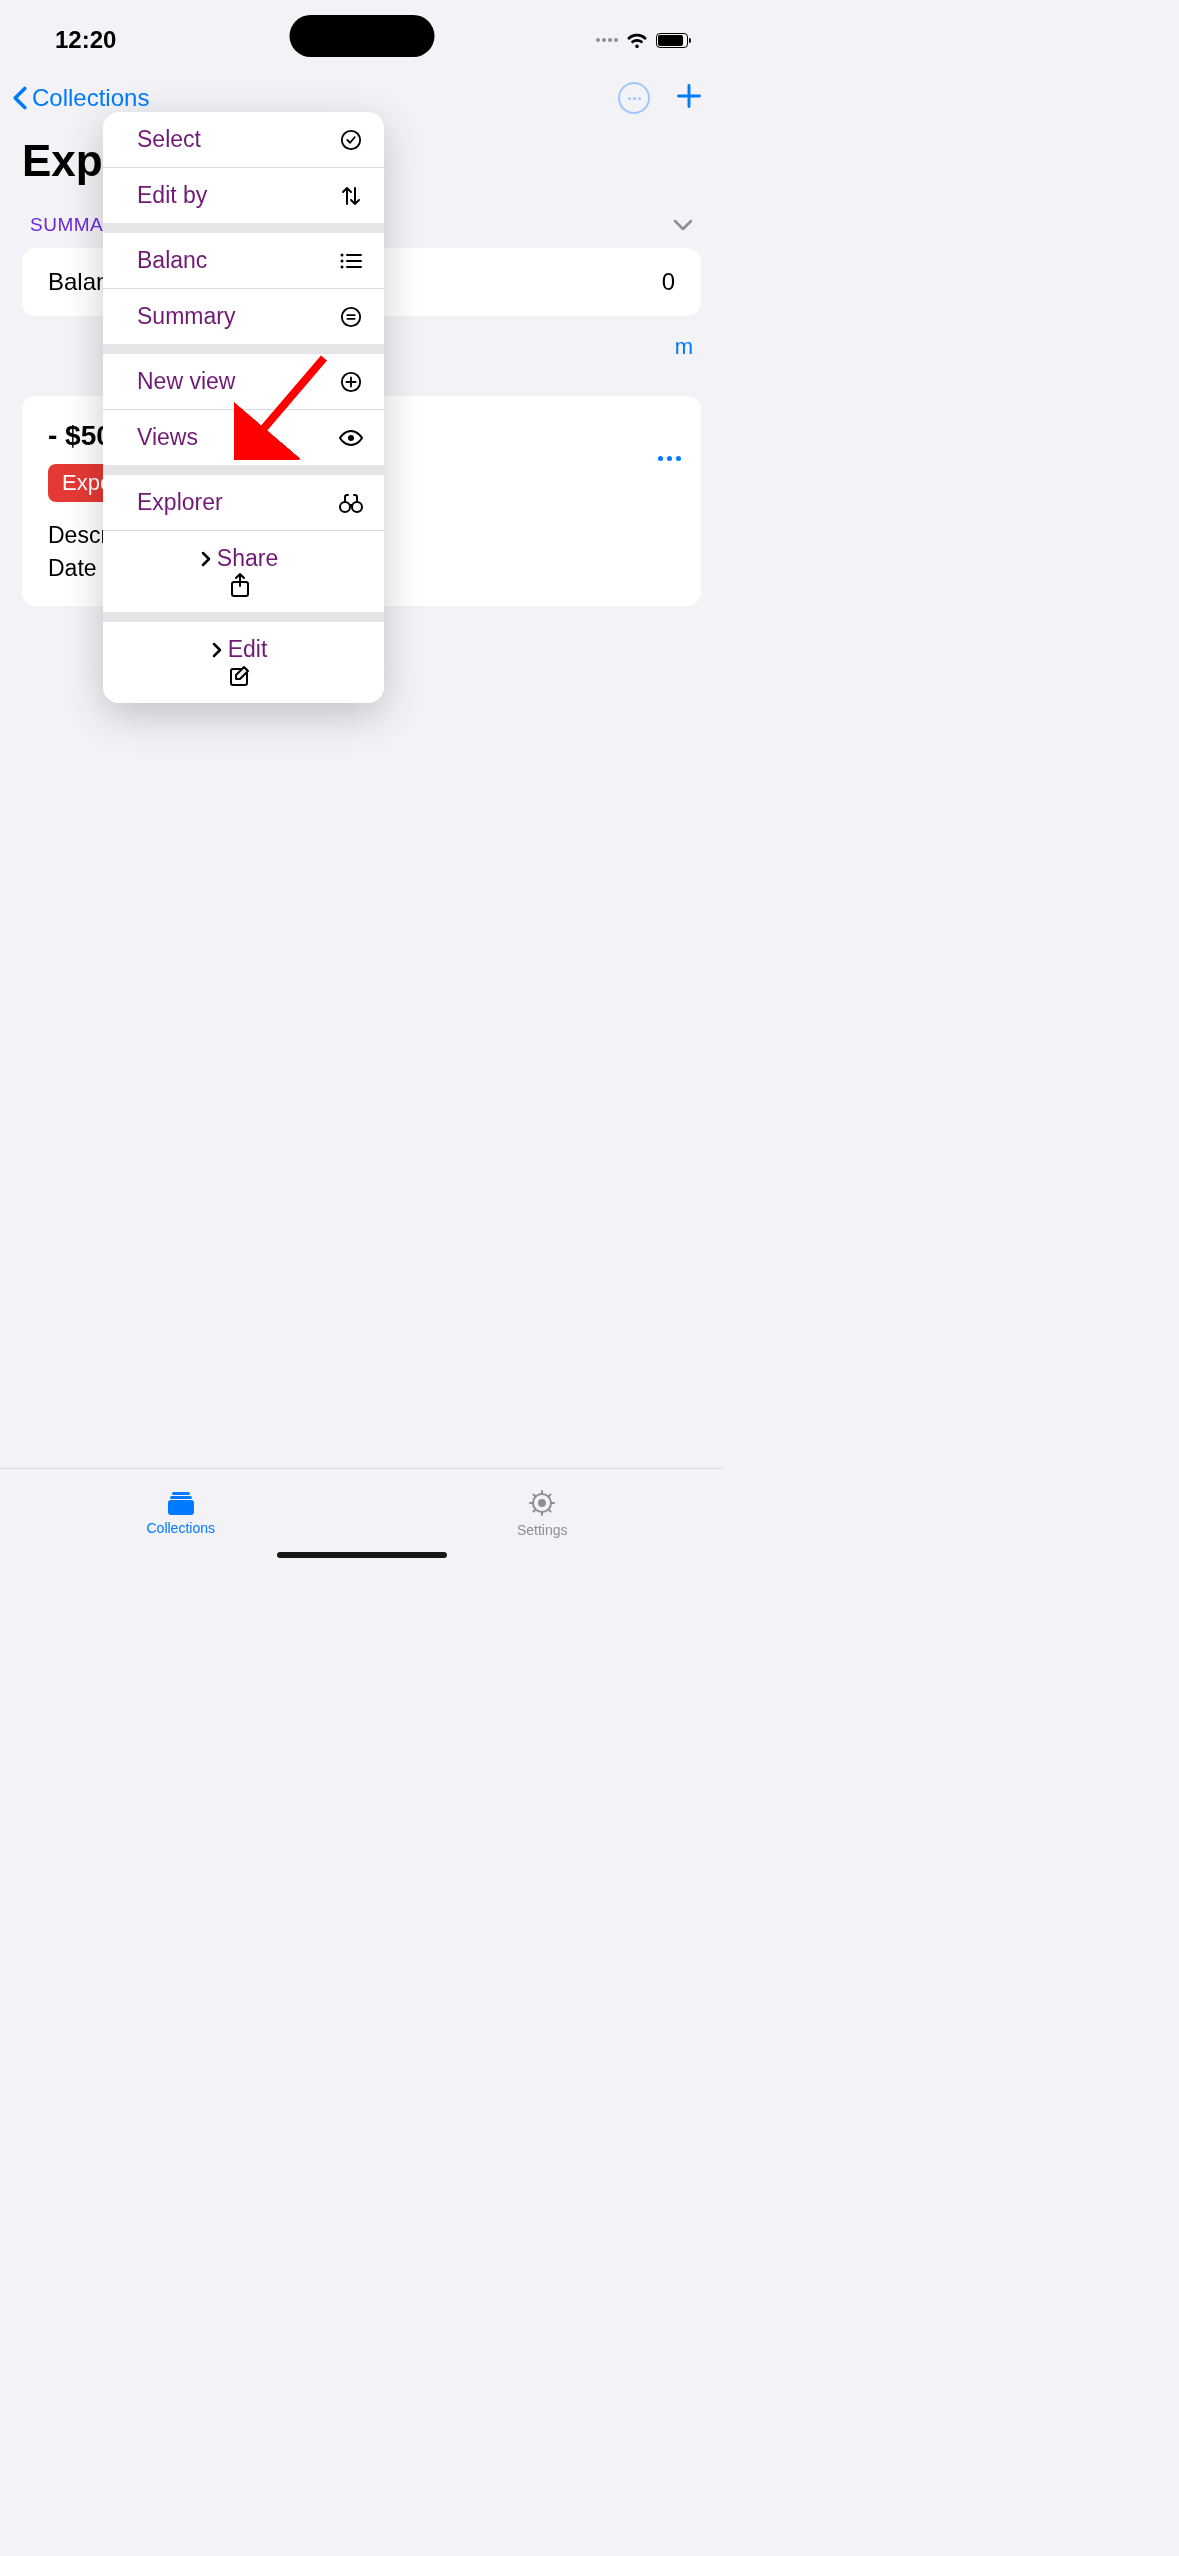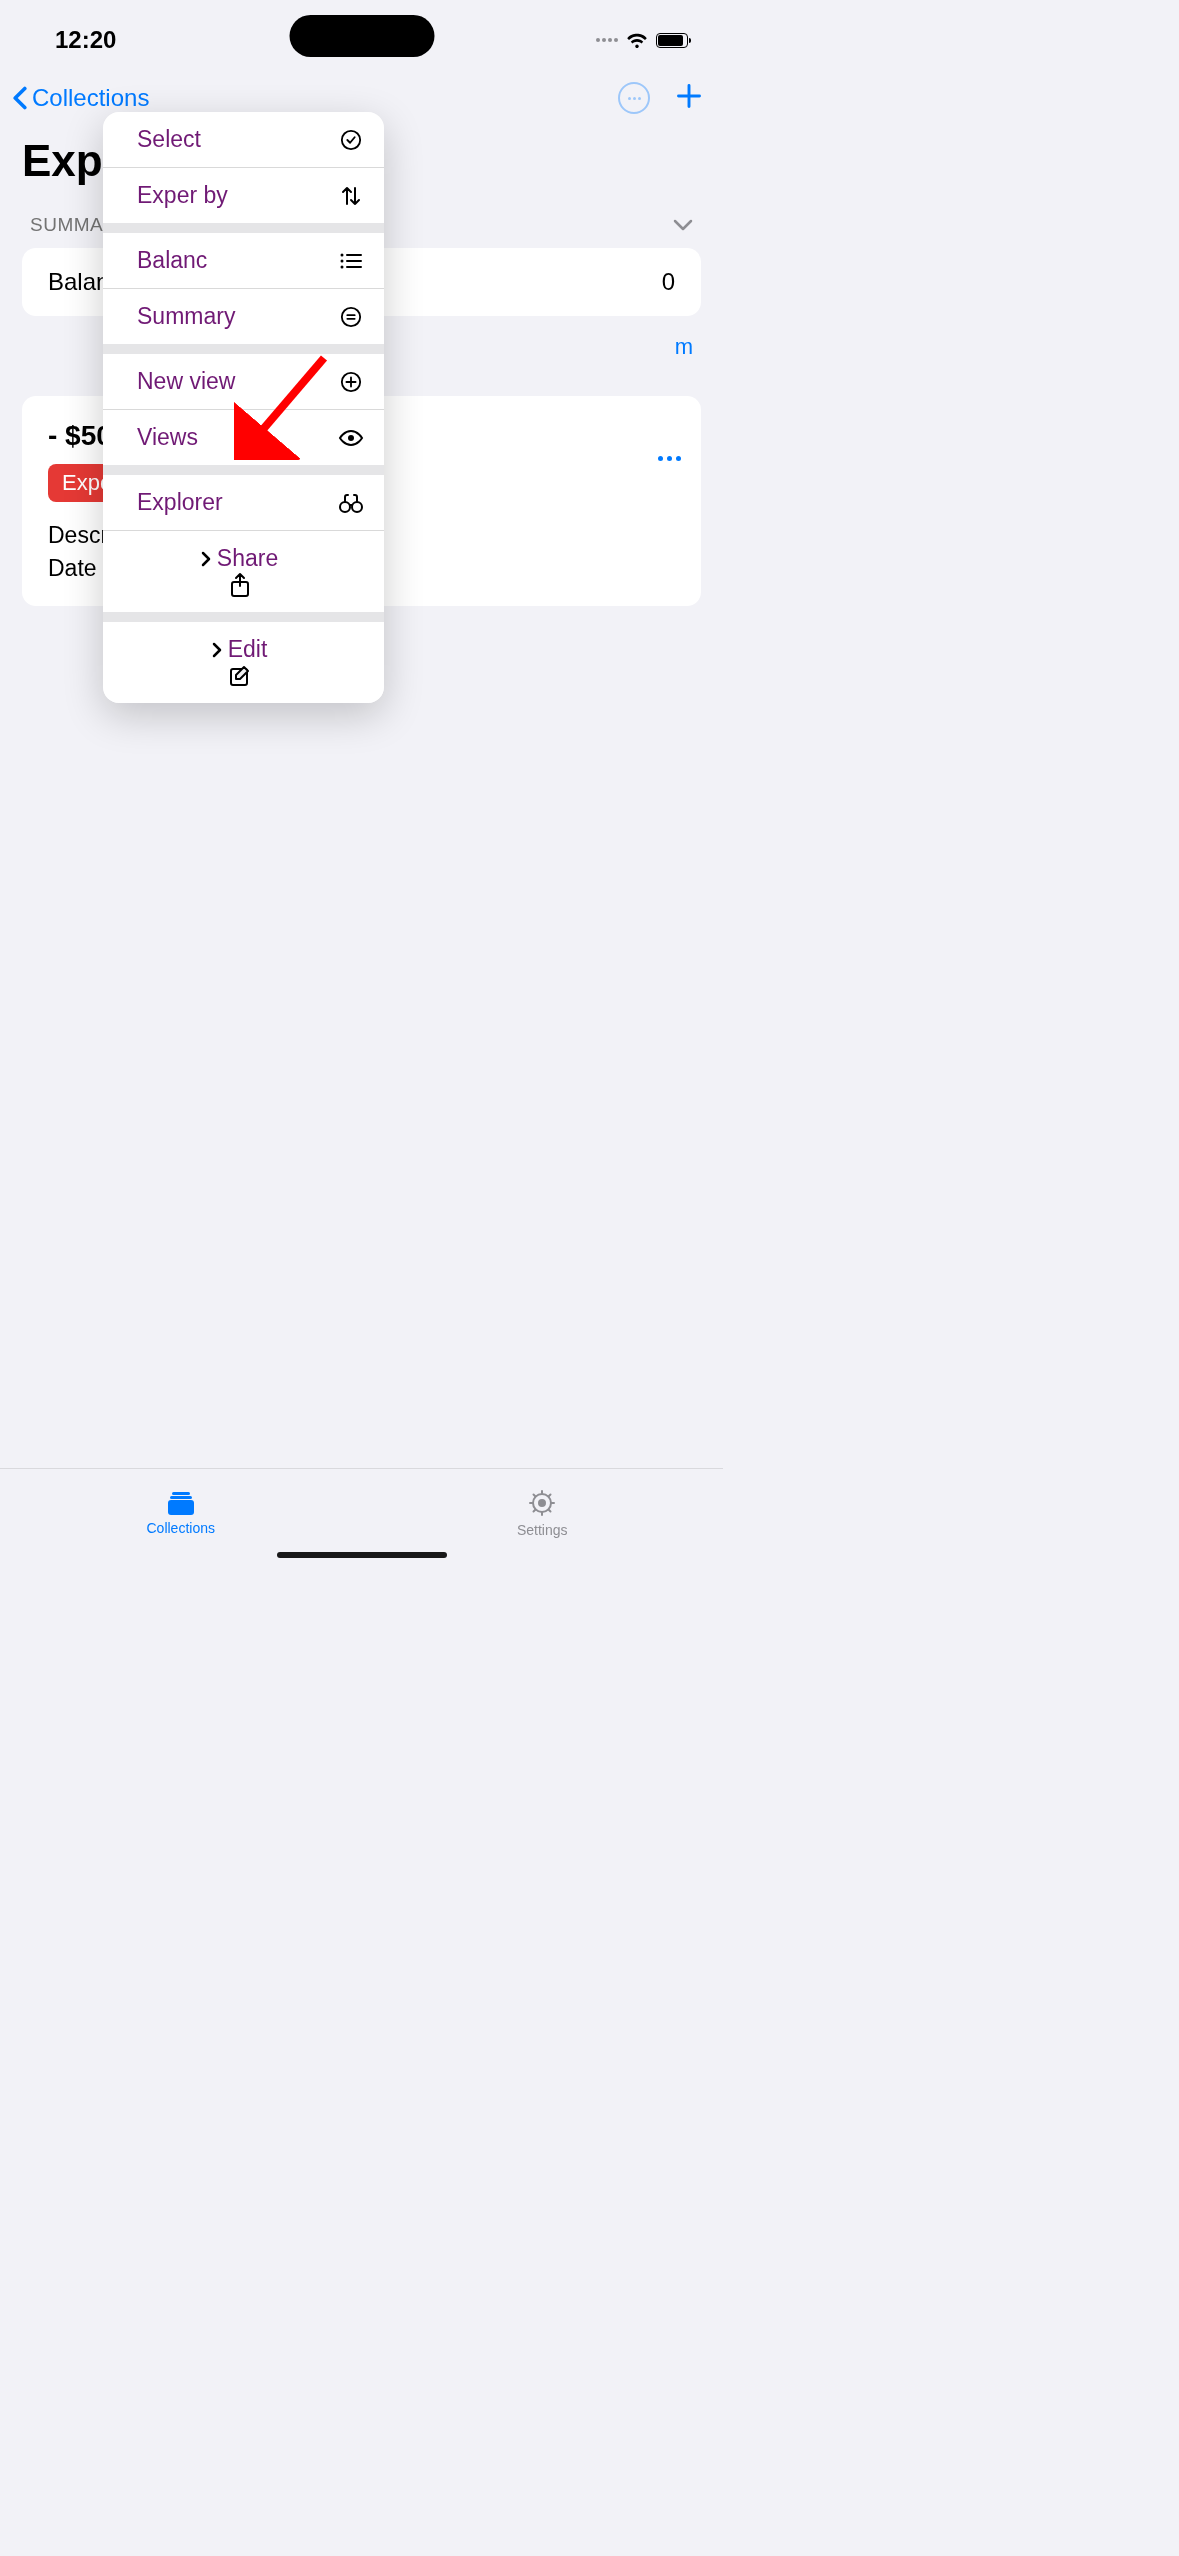--- a/index.html
+++ b/index.html
@@ -136,21 +136,21 @@
     .summary-section {
       margin-top: 20px;
     }
     .summary-header {
       display: flex;
       align-items: center;
       justify-content: space-between;
       padding: 0 30px;
     }
     .summary-label {
-      color: #737373;
+      color: #6d28d9;
       font-size: 19px;
       font-weight: 400;
       letter-spacing: 0.5px;
       text-align: right;
     }
     .chevron-down {
       color: #8e8e93;
     }
     .balance-card {
       background: #fff;
@@ -403,21 +403,21 @@
     <div class="menu-item">
       <span>Select</span>
       <span class="menu-icon">
         <svg width="22" height="22" viewBox="0 0 24 24" fill="none">
             <circle cx="12" cy="12" r="10" stroke="#000" stroke-width="2"></circle>
             <path d="M8 12l3 3 5-6" stroke="#000" stroke-width="2" stroke-linecap="round" stroke-linejoin="round"></path>
           </svg>
       </span>
     </div>
     <div class="menu-item">
-      <span>Exper by</span>
+      <span>Edit by</span>
       <span class="menu-icon">
         <svg width="24" height="24" viewBox="0 0 24 24" fill="none">
             <path d="M8 4v16m0-16L4 8m4-4l4 4M16 20V4m0 16l4-4m-4 4l-4-4" stroke="#000" stroke-width="2" stroke-linecap="round" stroke-linejoin="round"></path>
           </svg>
       </span>
     </div>
   </div>
   <div class="menu-separator"></div>
   <div class="menu-group">
     <div class="menu-item">

